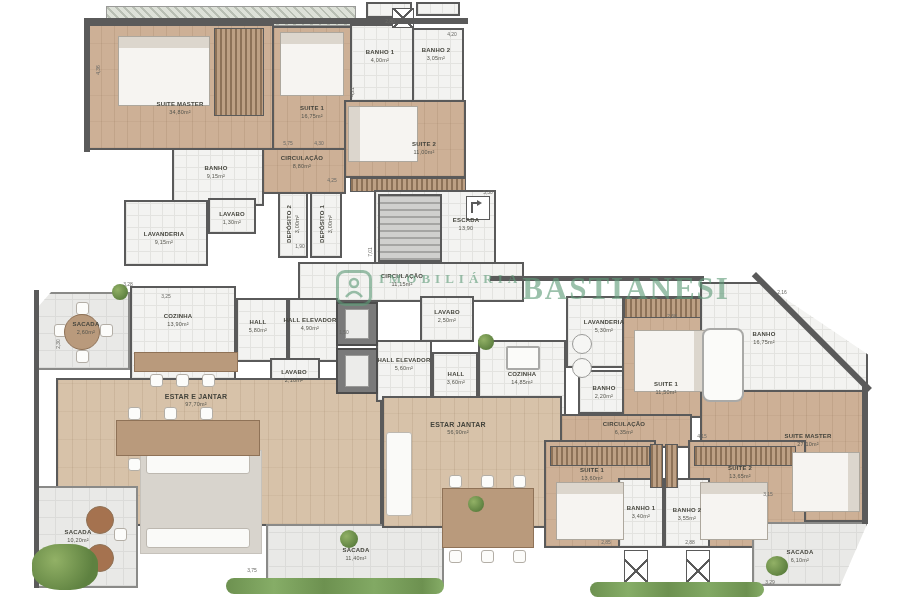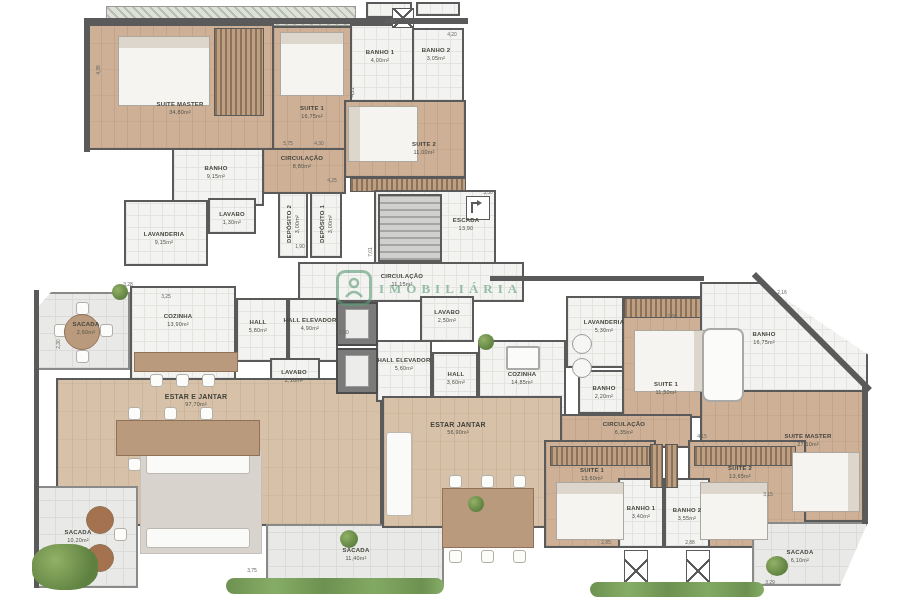--- a/index.html
+++ b/index.html
@@ -259,16 +259,17 @@
 
   <div class="wm">
     <div class="wm-logo">
       <svg width="22" height="22" viewBox="0 0 22 22">
         <circle cx="11" cy="6" r="4" fill="none" stroke="#5f9c79" stroke-width="2.5"></circle>
         <path d="M3 20 Q11 10 19 20" fill="none" stroke="#5f9c79" stroke-width="2.5"></path>
       </svg>
     </div>
     <div class="wm-text">
       <span class="wm1">IMOBILIÁRIA</span>
+      <span class="wm2">BASTIANESI</span>
     </div>
   </div>
 
 </div>
 
 </body></html>

